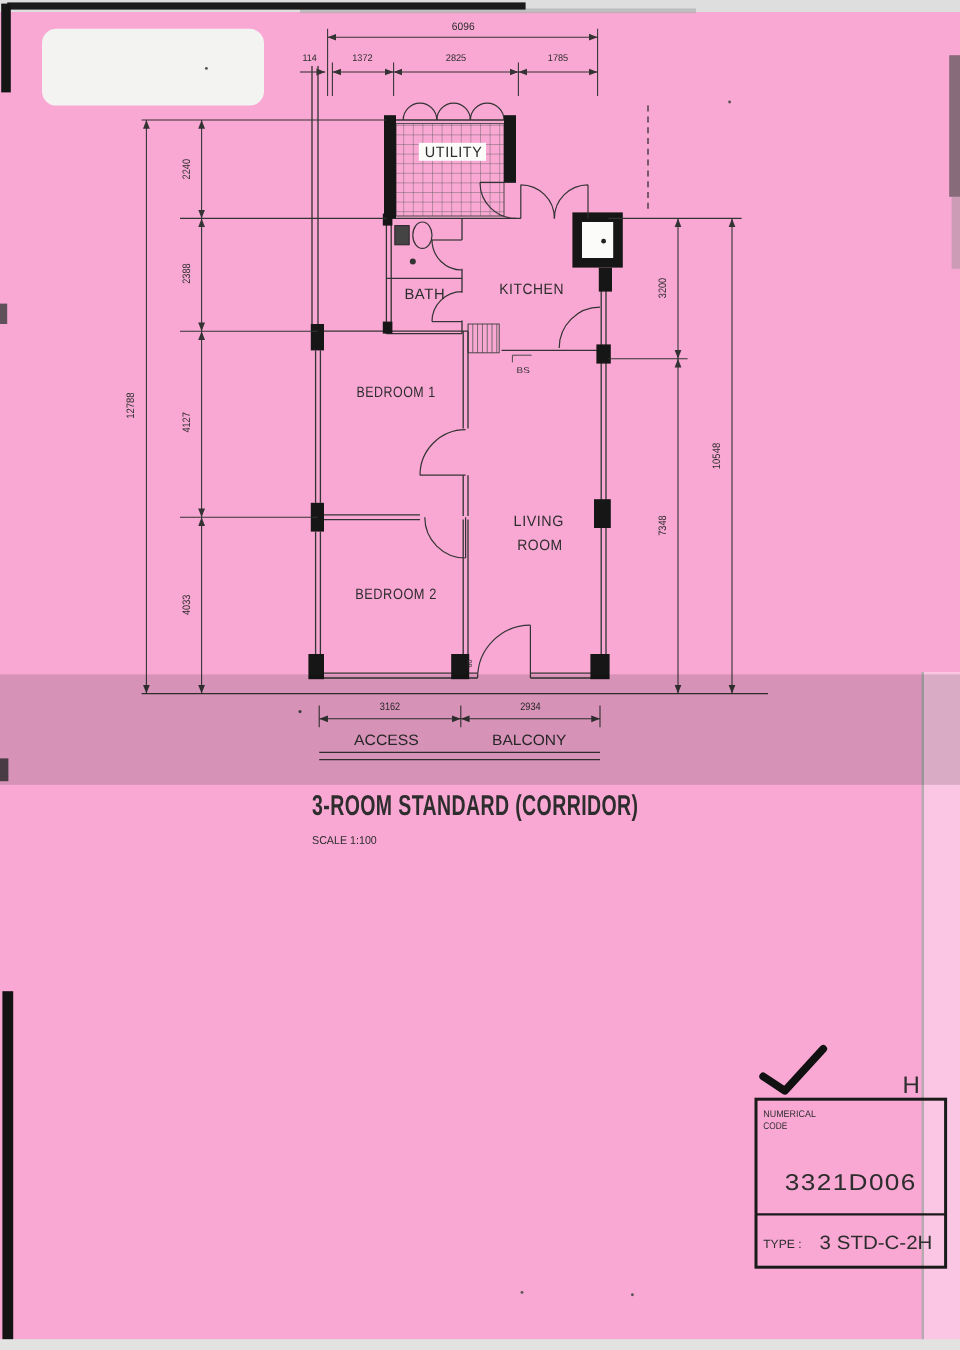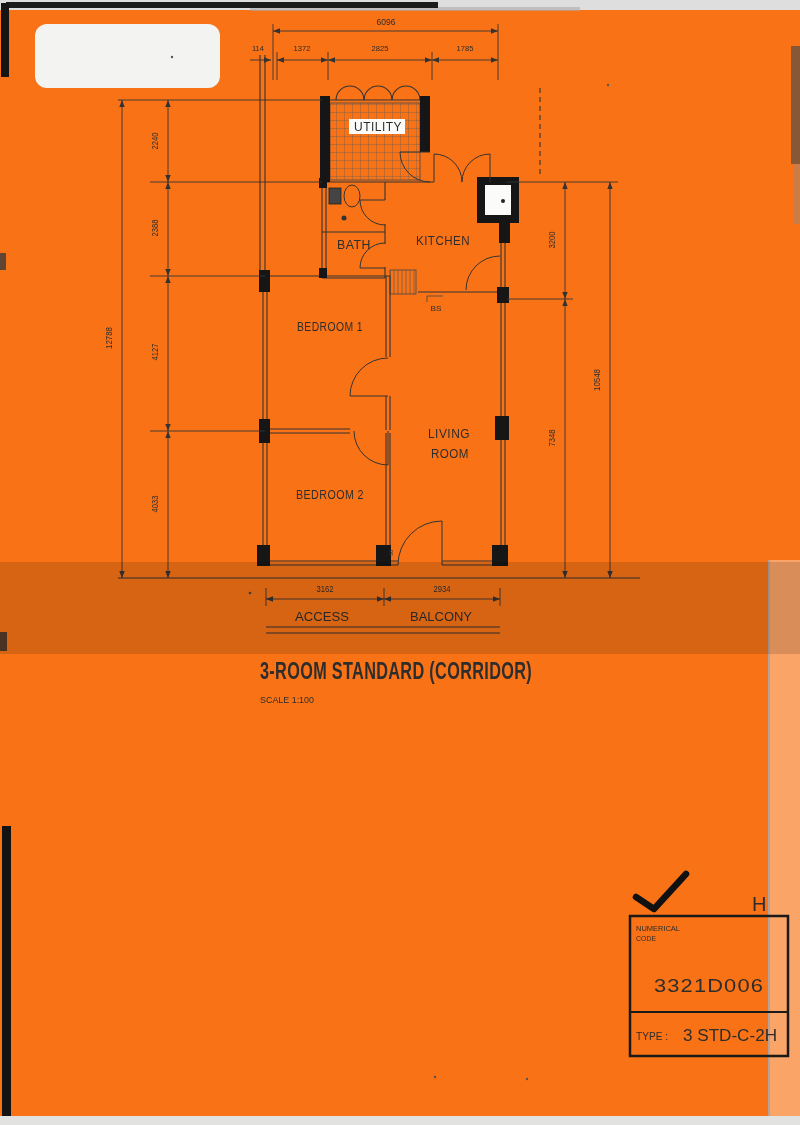--- a/index.html
+++ b/index.html
@@ -1,18 +1,18 @@
 <!DOCTYPE html>
 <html><head>
 <meta charset="utf-8">
 <style>
   html,body{margin:0;padding:0;background:#e9e9e9;}
   .page{
     position:relative;width:800px;height:1125px;margin:0 auto;
-    background:#f97316;overflow:hidden;
+    background:#f9a8d4;overflow:hidden;
     font-family:"Liberation Sans", sans-serif;
   }
   svg.plan{position:absolute;left:0;top:0;}
   .gray-band{
     position:absolute;left:0;top:562px;width:800px;height:92px;
     background:#bdbdbd;opacity:.52;mix-blend-mode:multiply;pointer-events:none;
   }
   text{fill:#2d2d2d;}
   .dim{font-size:9px;}
   .dim-sm{font-size:8px;}

